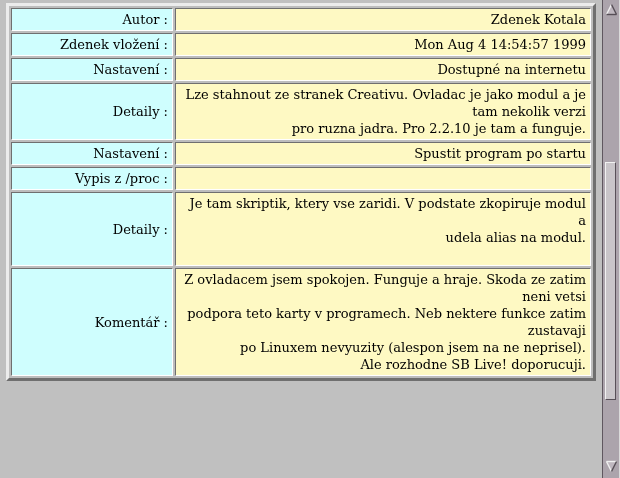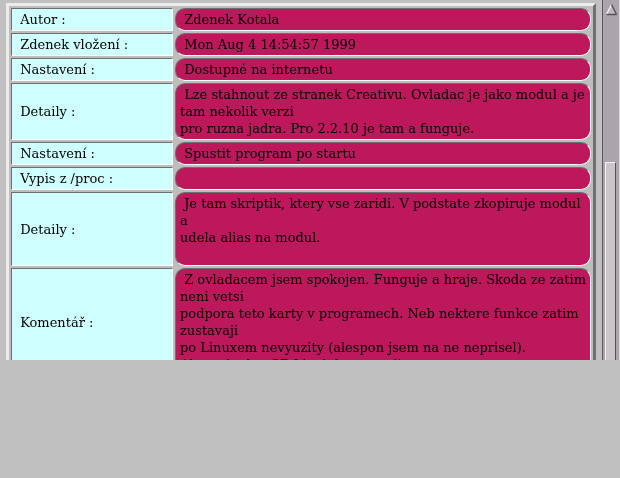--- a/index.html
+++ b/index.html
@@ -3,25 +3,26 @@
 <meta charset="utf-8">
 <style>
   html, body {
     margin: 0;
     padding: 0;
     background: #C0C0C0;
   }
   .viewport {
     position: relative;
     width: 620px;
-    height: 360px;
+    height: 478px;
     overflow: hidden;
     background: #C0C0C0;
     font-family: "DejaVu Serif", serif;
     color: #000;
+    text-align: right;
   }
 
   
   table.review {
     position: absolute;
     left: 6px;
     top: 3px;
     border-collapse: separate;
     border-spacing: 2px;
     background: #BDBDBD;
@@ -37,23 +38,22 @@
     font-size: 13px;
     line-height: 17px;
     white-space: pre-wrap;
     word-wrap: break-word;
   }
   td.label-cell {
     background: #CFFEFE;
     width: 152px;
   }
   td.value-cell {
-    background: #be185d;
+    background: #fef9c3;
     width: 406px;
-    border-radius: 10px;
   }
 
   
   .scrollbar {
     position: absolute;
     top: 0;
     right: 0;
     width: 18px;
     height: 478px;
     box-sizing: border-box;

